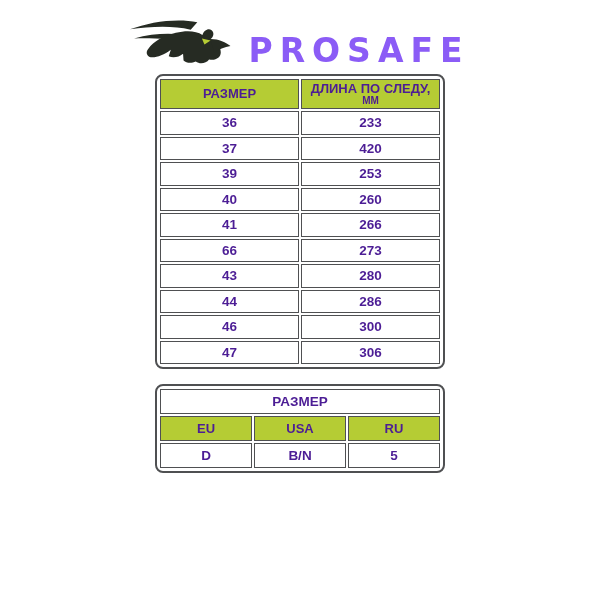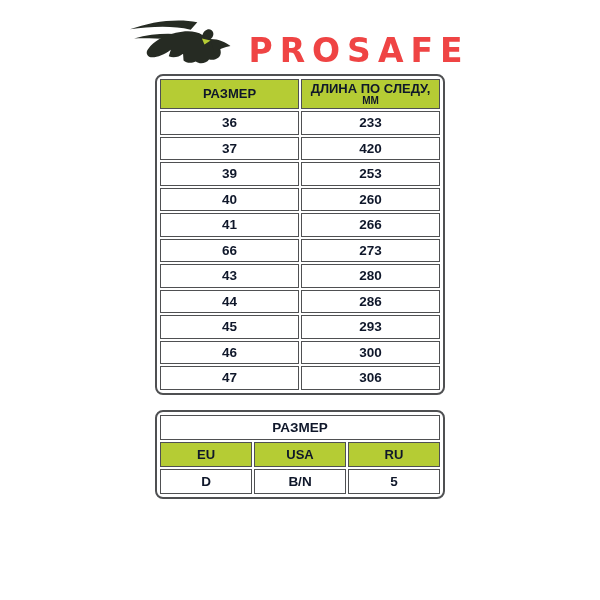--- a/index.html
+++ b/index.html
@@ -14,38 +14,38 @@
 
   
   .logo-row {
     display: flex; align-items: center; justify-content: center;
     gap: 16px; padding-top: 16px; height: 64px;
   }
   .rhino-svg { width: 102px; height: 54px; display: block; }
   .wordmark {
     font-family: "DejaVu Sans", sans-serif;
     font-size: 33px; font-weight: 800; letter-spacing: 7px;
-    color: #ef4444; line-height: 1; margin-top: 20px;
+    color: #8b5cf6; line-height: 1; margin-top: 20px;
   }
 
   
   .table-wrap {
     width: 290px; margin: 0 auto;
     border: 2px solid #4f5052; border-radius: 8px;
     padding: 1px; background: #ffffff;
   }
   table {
     width: 100%;
     border-collapse: separate; border-spacing: 2px;
     table-layout: fixed;
   }
   td, th {
     border: 1px solid #4f5052;
     text-align: center; vertical-align: middle;
-    font-weight: bold; color: #0f172a;
+    font-weight: bold; color: #4c1d95;
     padding: 0;
   }
   .green-cell { background: #b5cc34; }
   .white-cell { background: #ffffff; }
 
   
   .size-table-wrap { margin-top: 10px; }
   .size-header th { height: 30px; font-size: 13px; line-height: 1.05; }
   .hdr-sub { display: block; font-size: 10px; }
   .size-row td { height: 23.5px; font-size: 13.5px; }
@@ -117,24 +117,20 @@
           </tr>
           <tr class="size-row">
             <td class="white-cell">43</td>
             <td class="white-cell">280</td>
           </tr>
           <tr class="size-row">
             <td class="white-cell">44</td>
             <td class="white-cell">286</td>
           </tr>
           <tr class="size-row">
-            <td class="white-cell">45</td>
-            <td class="white-cell">293</td>
-          </tr>
-          <tr class="size-row">
             <td class="white-cell">46</td>
             <td class="white-cell">300</td>
           </tr>
           <tr class="size-row">
             <td class="white-cell">47</td>
             <td class="white-cell">306</td>
           </tr>
         </tbody>
     </table>
   </div>

